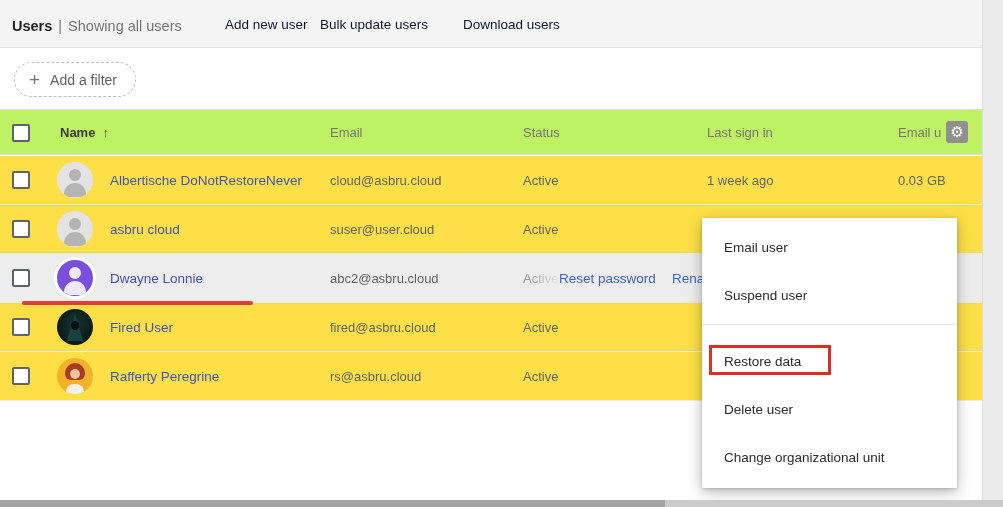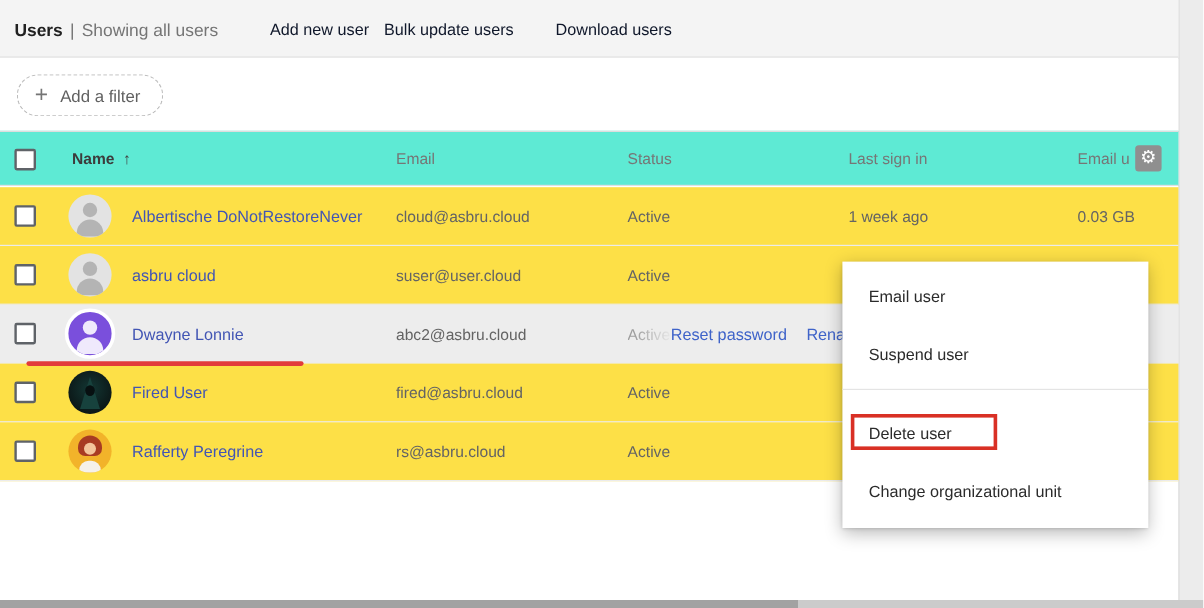--- a/index.html
+++ b/index.html
@@ -22,21 +22,21 @@
 
   
   .filterbar { position:absolute; left:0; top:49px; width:982px; height:60px; background:#fff; }
   .filter-pill { position:absolute; left:14px; top:13px; height:35px; padding:0 18px 0 14px;
                  border:1px dashed #bdbdbd; border-radius:18px; display:flex; align-items:center; gap:10px;
                  background:#fff; cursor:pointer; }
   .filter-pill .plus { font-size:19px; color:#757575; font-weight:normal; line-height:1; }
   .filter-pill .lbl { font-size:14px; color:#616161; }
 
   
-  .thead { position:absolute; left:0; top:109px; width:982px; height:46px; background:#5eead4;
+  .thead { position:absolute; left:0; top:109px; width:982px; height:46px; background:#bef264;
            border-top:1px solid #dddddd; border-bottom:1px solid #e0e0e0; }
   .thead .cell { position:absolute; top:0; height:100%; display:flex; align-items:center;
                  font-size:13px; color:#767676; }
   .thead .c-name { left:60px; color:#3c3c3c; font-weight:bold; gap:7px; cursor:pointer; }
   .thead .c-name .sort { font-size:13px; color:#424242; }
   .c-email { left:330px; } .c-status { left:523px; } .c-last { left:707px; } .c-usage { left:898px; }
   .gear-btn { position:absolute; left:946px; top:121px; width:22px; height:22px; background:#8f8f8f;
               border-radius:3px; color:#fff; font-size:15px; line-height:22px; text-align:center; cursor:pointer; }
 
   
@@ -187,20 +187,21 @@
     <span class="cell c-email">rs@asbru.cloud</span>
     <span class="cell c-status">Active</span>
   </div>
 
   <div class="red-underline"></div>
 
   <div class="menu">
     <div class="menu-item">Email user</div>
     <div class="menu-item">Suspend user</div>
     <div class="menu-divider"></div>
+    <div class="menu-item">Restore data</div>
     <div class="menu-item">Delete user</div>
     <div class="menu-item">Change organizational unit</div>
   </div>
 
   <div class="red-box"></div>
 
   <div class="hscroll">
     <div class="thumb"></div>
   </div>
 

